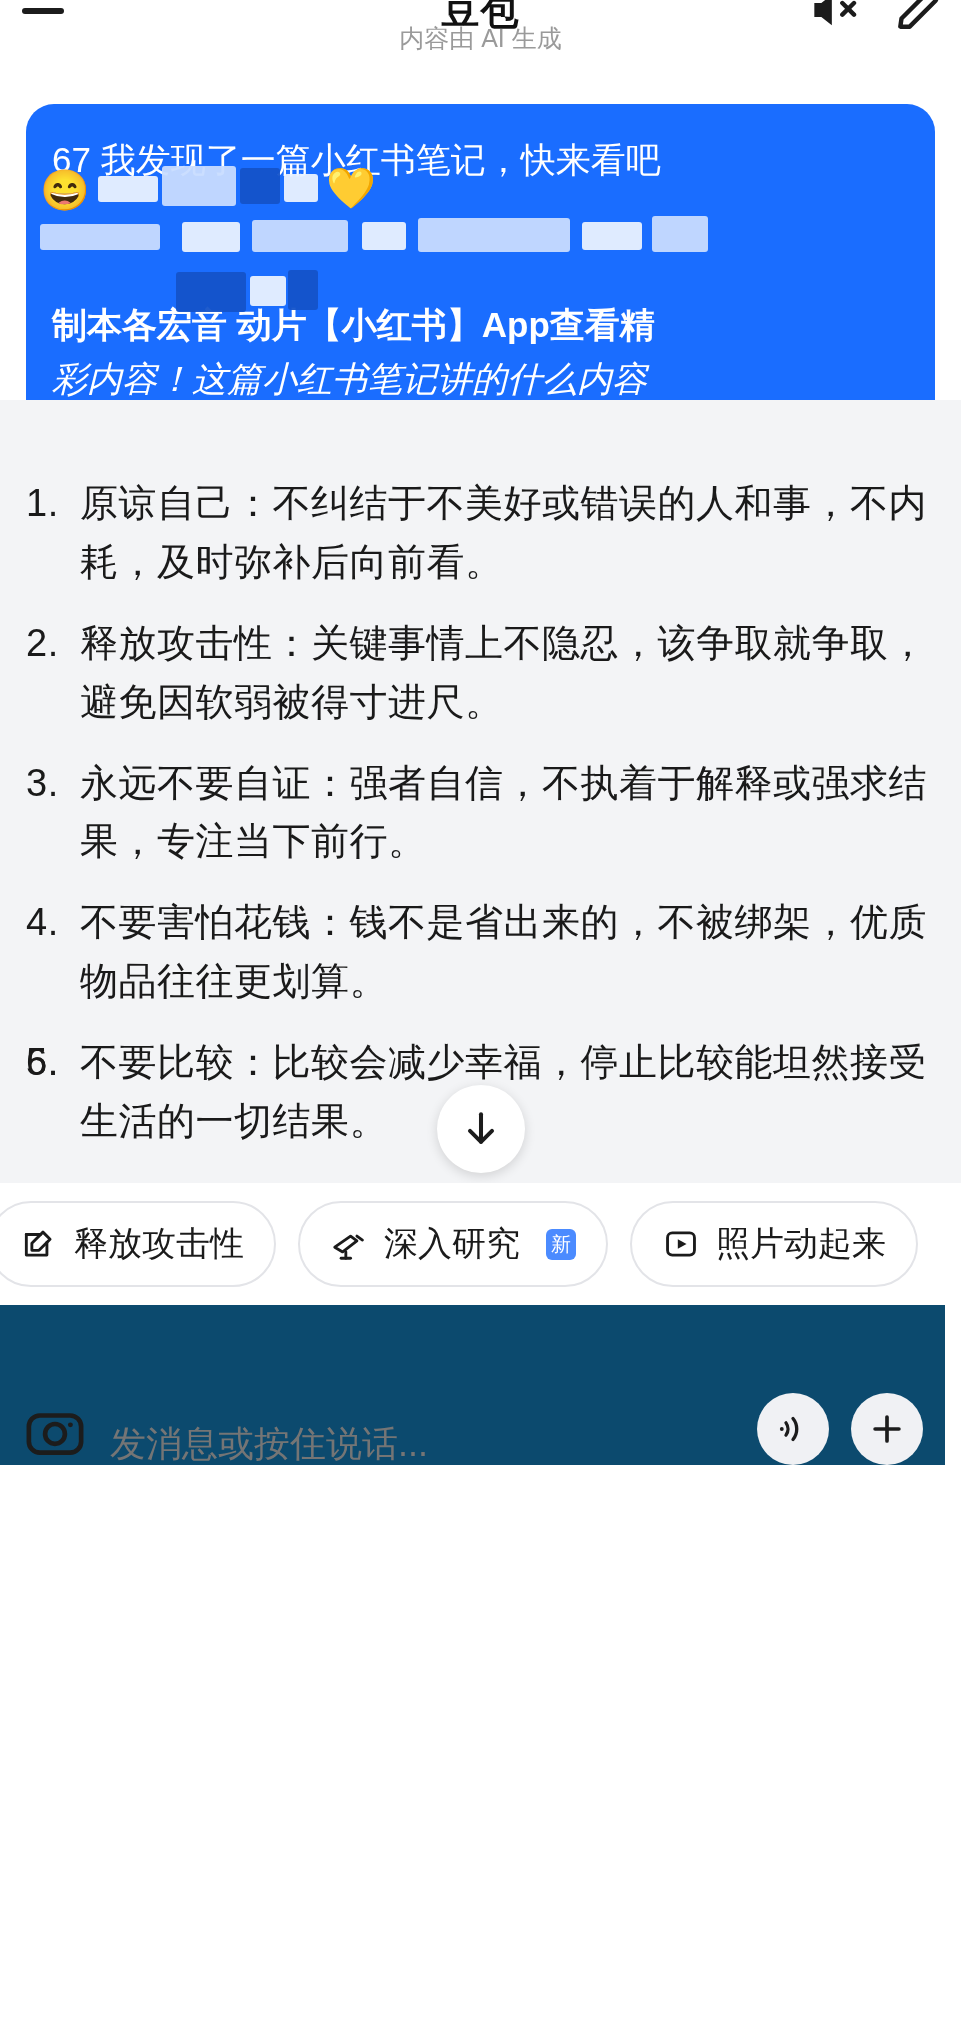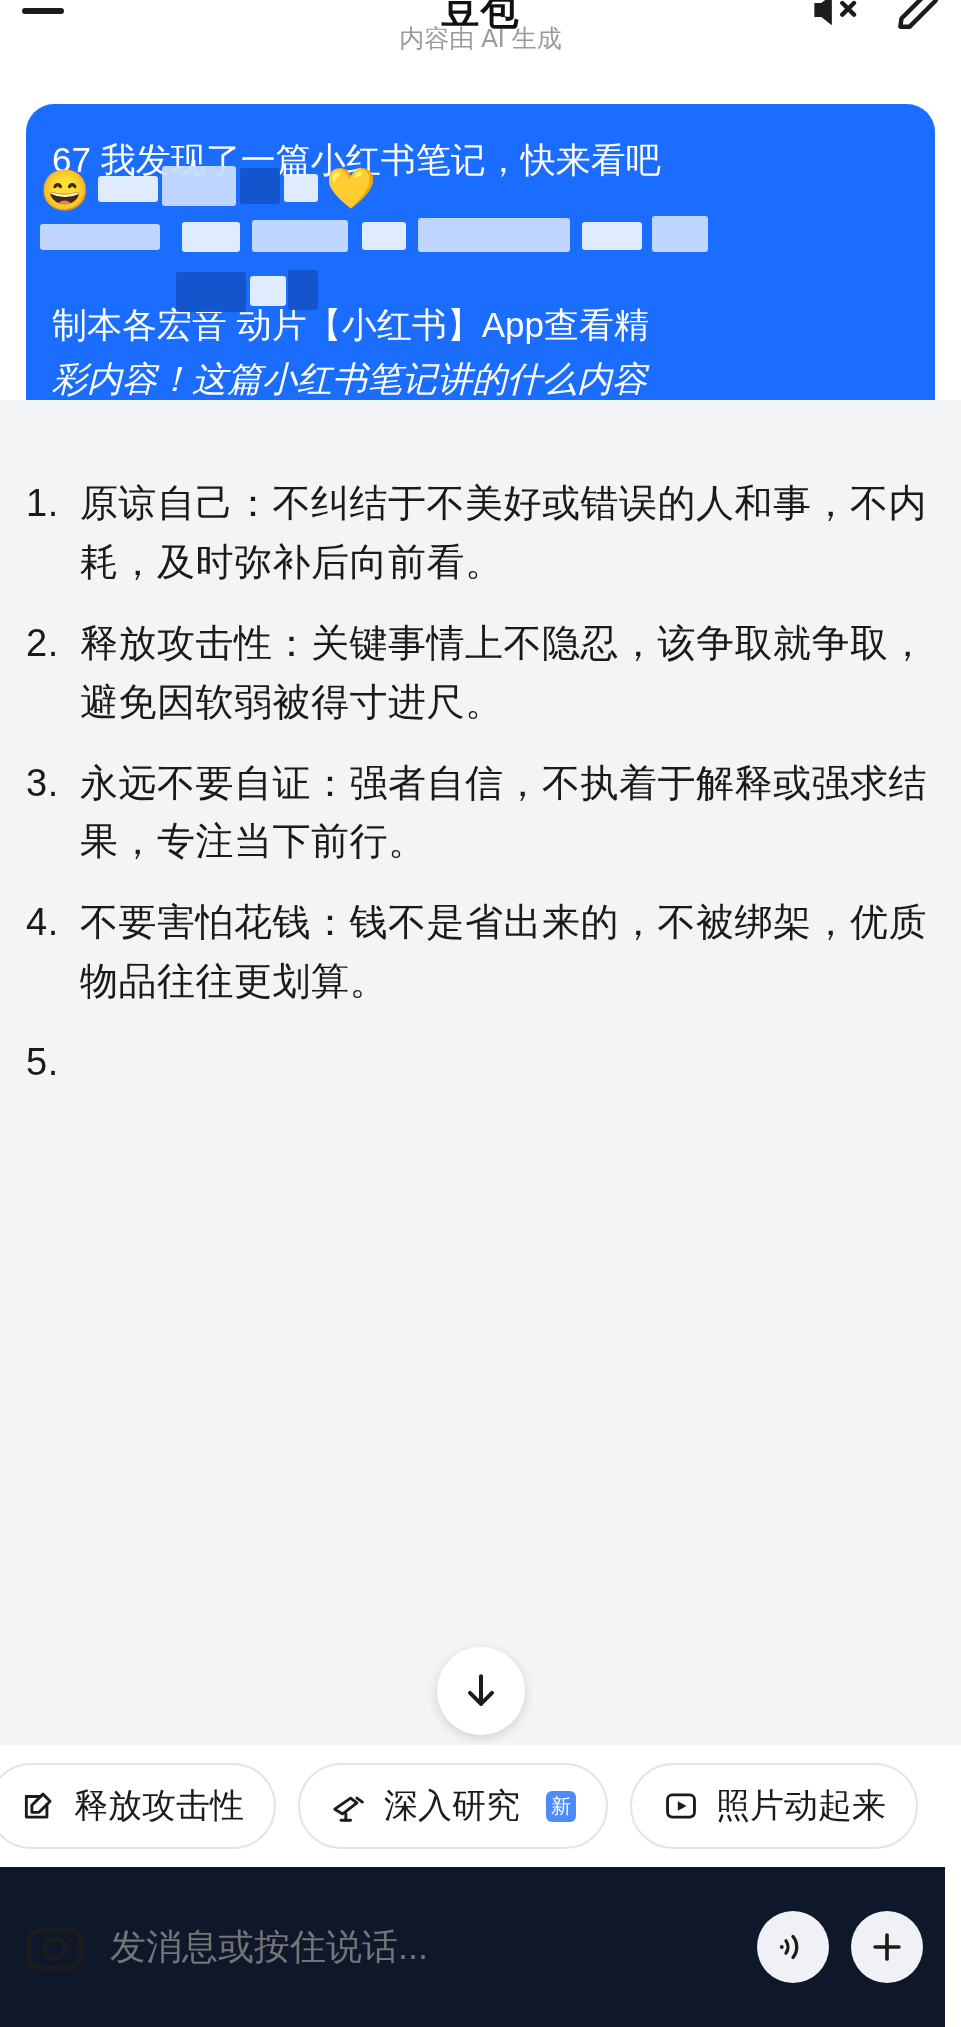--- a/index.html
+++ b/index.html
@@ -6,21 +6,21 @@
   html, body {
     width: 961px;
     height: 2027px;
     background: #ffffff;
     font-family: "Liberation Sans", sans-serif;
     overflow: hidden;
   }
   .phone {
     position: relative;
     width: 961px;
-    height: 2027px;
+    height: 1465px;
     background: #ffffff;
   }
 
   
   .topbar {
     position: absolute;
     top: 0; left: 0; right: 0;
     height: 66px;
     background: #ffffff;
   }
@@ -73,21 +73,21 @@
     font-size: 35px;
     line-height: 1.48;
     overflow: hidden;
     min-height: 295px;
   }
   .bubble .line {
     white-space: nowrap;
   }
   .bubble .line2 { margin-top: 4px; }
   .bubble .line3 { margin-top: 4px; }
-  .bubble .line4 { margin-top: 2px; }
+  .bubble .line4 { margin-top: 2px; font-weight: bold; }
   .bubble .line5 { margin-top: 2px; font-style: italic; }
 
   
   .blk {
     position: absolute;
     background: #c8dcff;
     opacity: .95;
     border-radius: 3px;
   }
   .blk.dk { background: #1453c9; }
@@ -194,23 +194,23 @@
     padding: 2px 5px;
     margin-left: 10px;
   }
   .chip-icon { width: 38px; height: 38px; flex: 0 0 auto; }
 
   
   .inputbar {
     position: absolute;
     left: 0; right: 16px; bottom: 0;
     height: 160px;
-    background: #0f172a;
-    display: flex;
-    align-items: center;
+    background: #0c4a6e;
+    display: flex;
+    align-items: flex-end;
     padding: 0 22px;
     gap: 22px;
   }
   .cam-btn { width: 66px; height: 66px; flex: 0 0 auto; }
   .msg-input {
     flex: 1 1 auto;
     font-size: 36px;
     color: #aaacb2;
     border: none;
     outline: none;
@@ -295,20 +295,21 @@
       </li>
       <li>
         <span class="num">4.</span>
         <span>不要害怕花钱：钱不是省出来的，不被绑架，优质物品往往更划算。</span>
       </li>
       <li>
         <span class="num">5.</span>
       </li>
       <li class="clipped">
         <span class="num">6.</span>
+        <span>不要比较：比较会减少幸福，停止比较能坦然接受生活的一切结果。</span>
       </li>
     </ol>
 
     <div class="scroll-btn">
       <svg viewBox="0 0 24 24" width="44" height="44" fill="none" stroke="#1c1c1c" stroke-width="2.2" stroke-linecap="round" stroke-linejoin="round">
         <line x1="12" y1="4" x2="12" y2="19"></line>
         <polyline points="6,13 12,19 18,13"></polyline>
       </svg>
     </div>
   </div>

